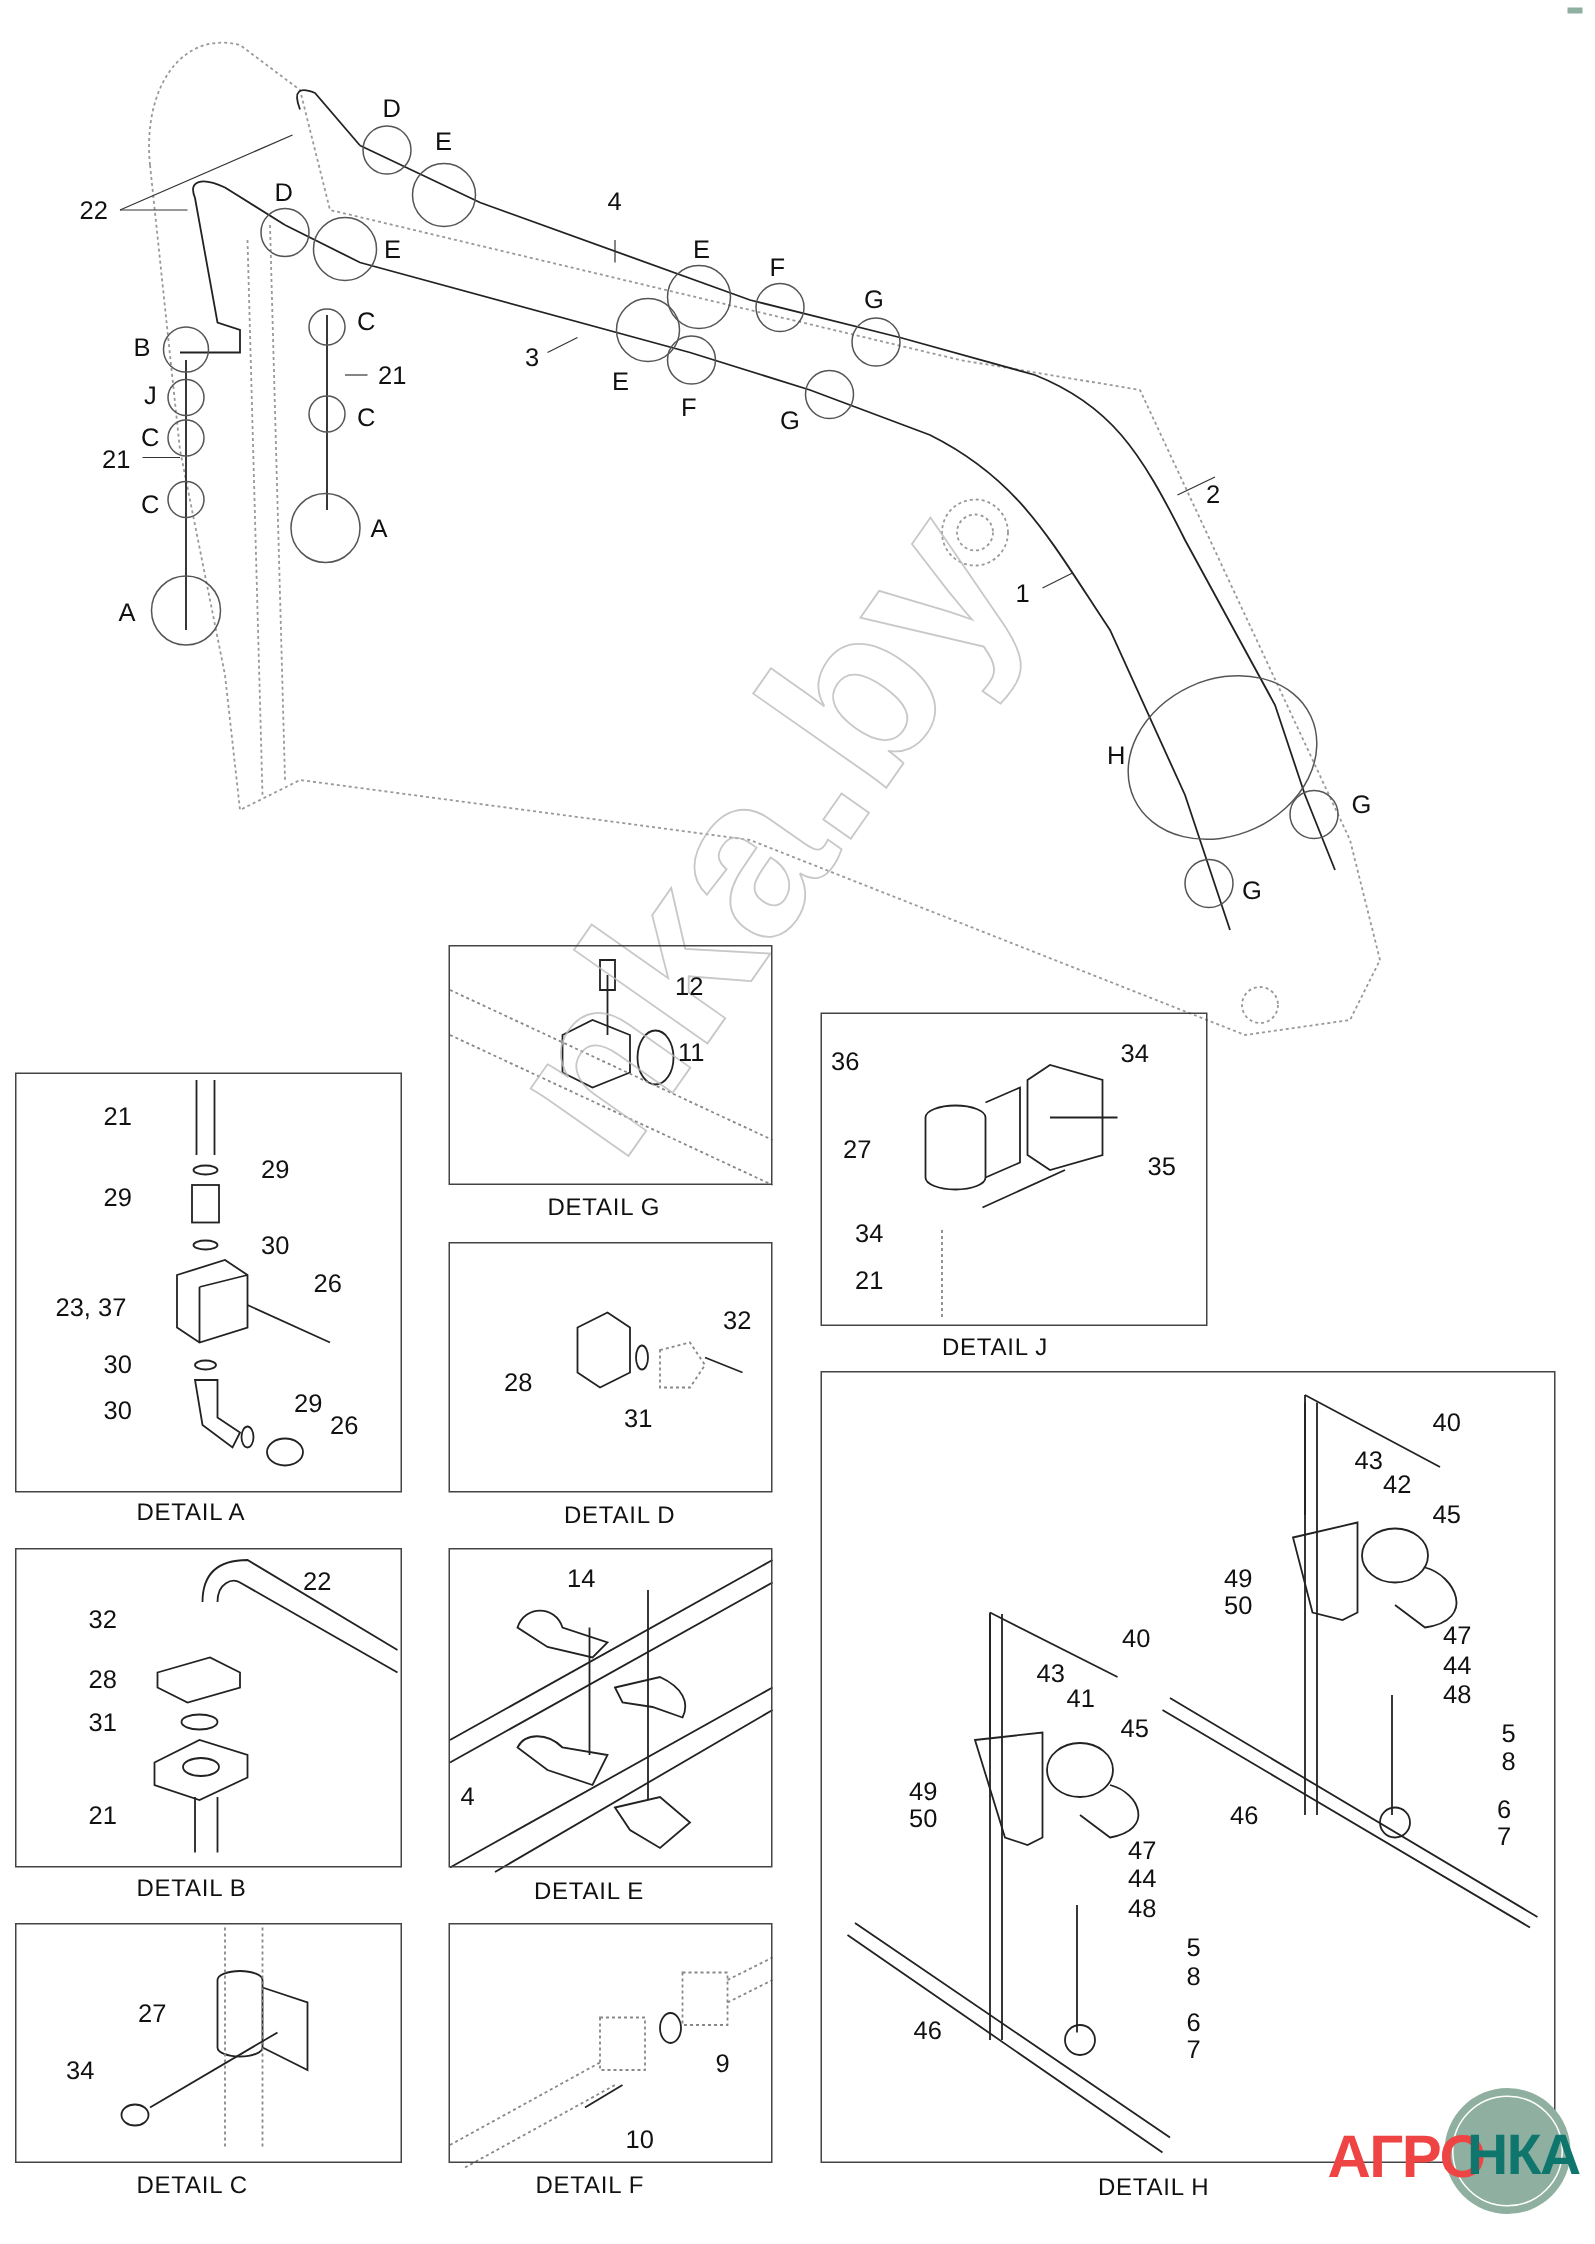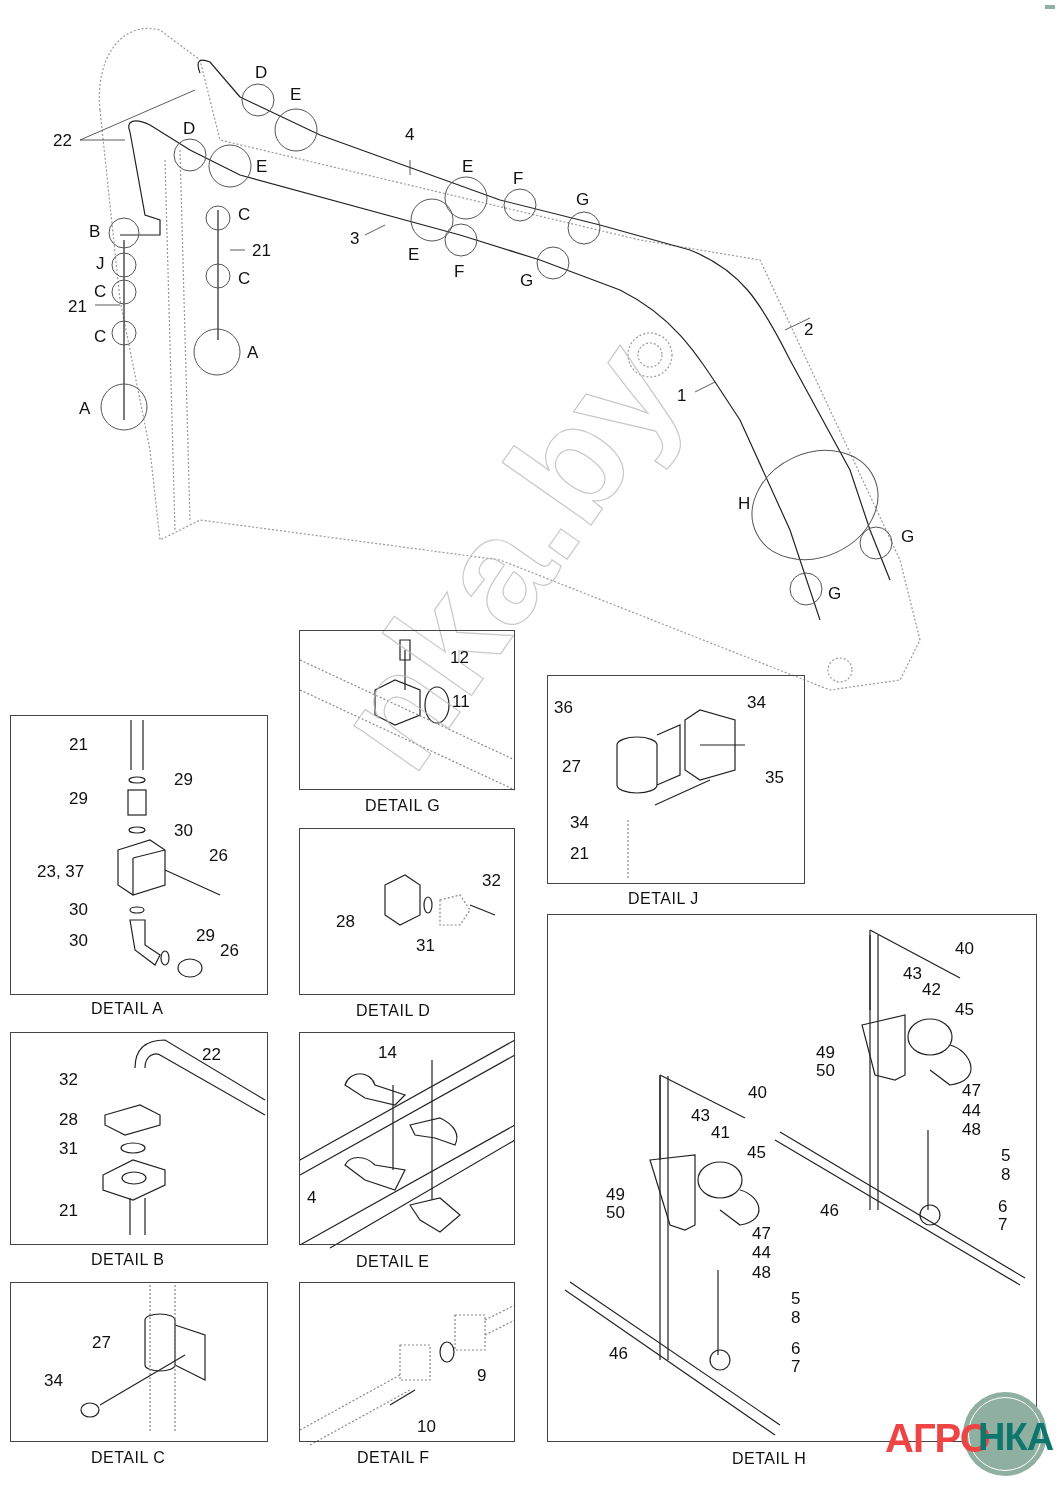--- a/index.html
+++ b/index.html
@@ -238,21 +238,21 @@
   <span class="lbl" style="left:452px;top:693px">11</span>
 </div>
 <div class="cap" style="left:365px;top:797px">DETAIL  G</div>
 
 <div class="box" style="left:299px;top:828px;width:216px;height:167px"></div>
 <div>
   <span class="lbl" style="left:482px;top:872px">32</span>
   <span class="lbl" style="left:336px;top:913px">28</span>
   <span class="lbl" style="left:416px;top:937px">31</span>
 </div>
-<div class="cap" style="left:356px;top:1002px">DETAIL  D</div>
+<div class="cap" style="left:376px;top:1002px">DETAIL  D</div>
 
 <div class="box" style="left:299px;top:1032px;width:216px;height:213px"></div>
 <div>
   <span class="lbl" style="left:378px;top:1044px">14</span>
   <span class="lbl" style="left:307px;top:1189px">4</span>
 </div>
 <div class="cap" style="left:356px;top:1253px">DETAIL  E</div>
 
 <div class="box" style="left:299px;top:1282px;width:216px;height:160px"></div>
 <div>

